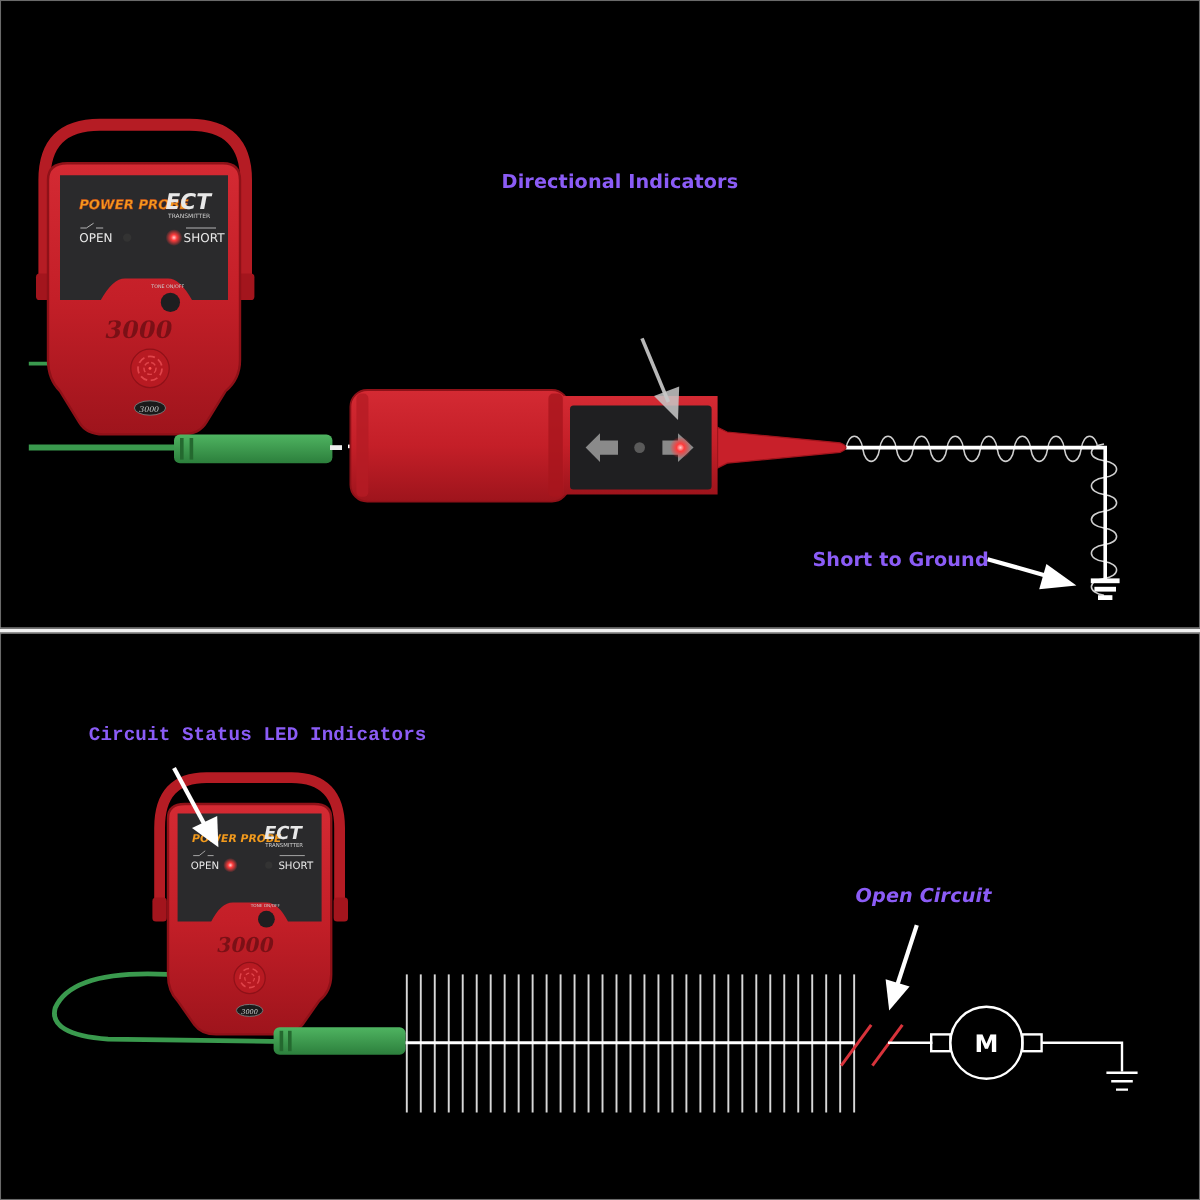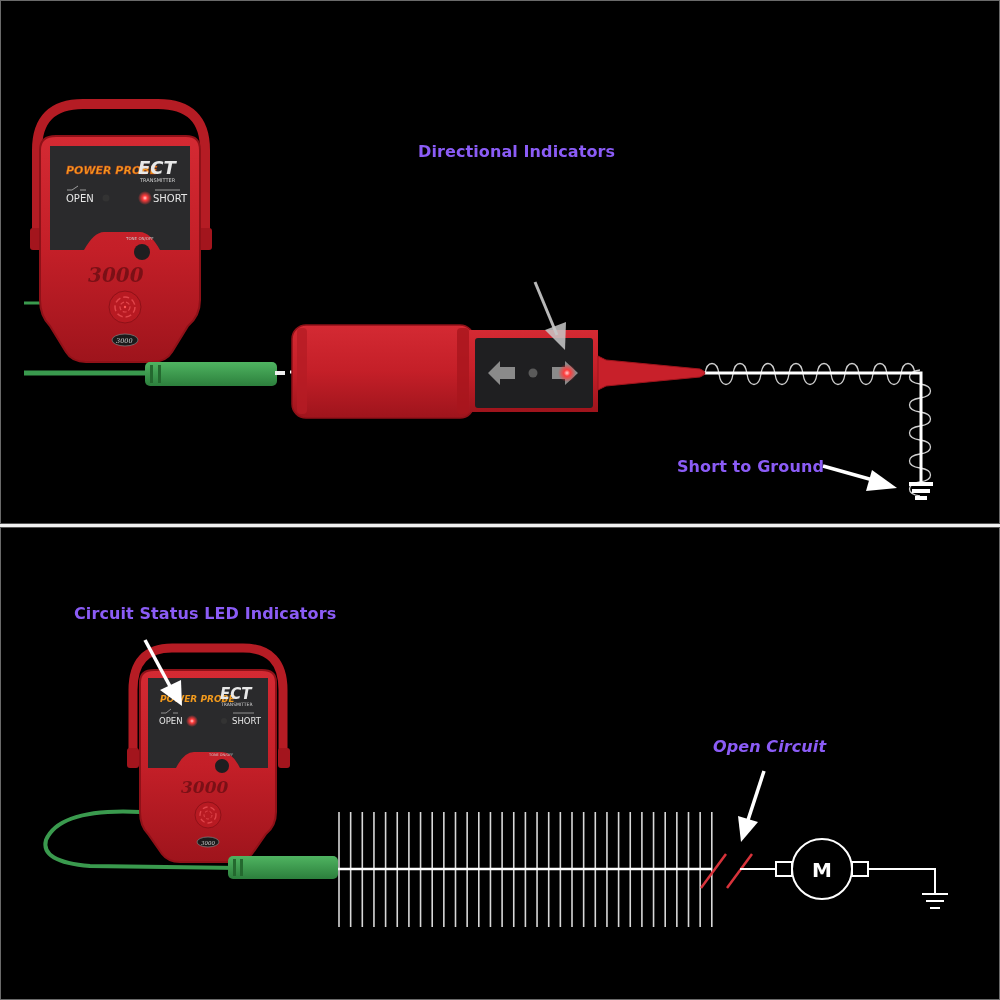--- a/index.html
+++ b/index.html
@@ -244,15 +244,15 @@
     <g>
       <path d="M145 640 L172 690" stroke="#fff" stroke-width="3.5"></path>
       <path d="M160 690 L182 706 L181 680 Z" fill="#fff"></path>
     </g>
     <g>
       <path d="M764 771 L748 820" stroke="#fff" stroke-width="3.5"></path>
       <path d="M738 816 L741 842 L758 822 Z" fill="#fff"></path>
     </g>
   </svg>
 
-  <div class="label" style="left:73px; top:75px;">Circuit Status LED Indicators</div>
+  <div class="label" style="left:73px; top:75px;font-family:Liberation Mono, monospace;">Circuit Status LED Indicators</div>
   <div class="label" style="left:712px; top:208px;font-style:italic;">Open Circuit</div>
 </div>
 
 </body></html>

